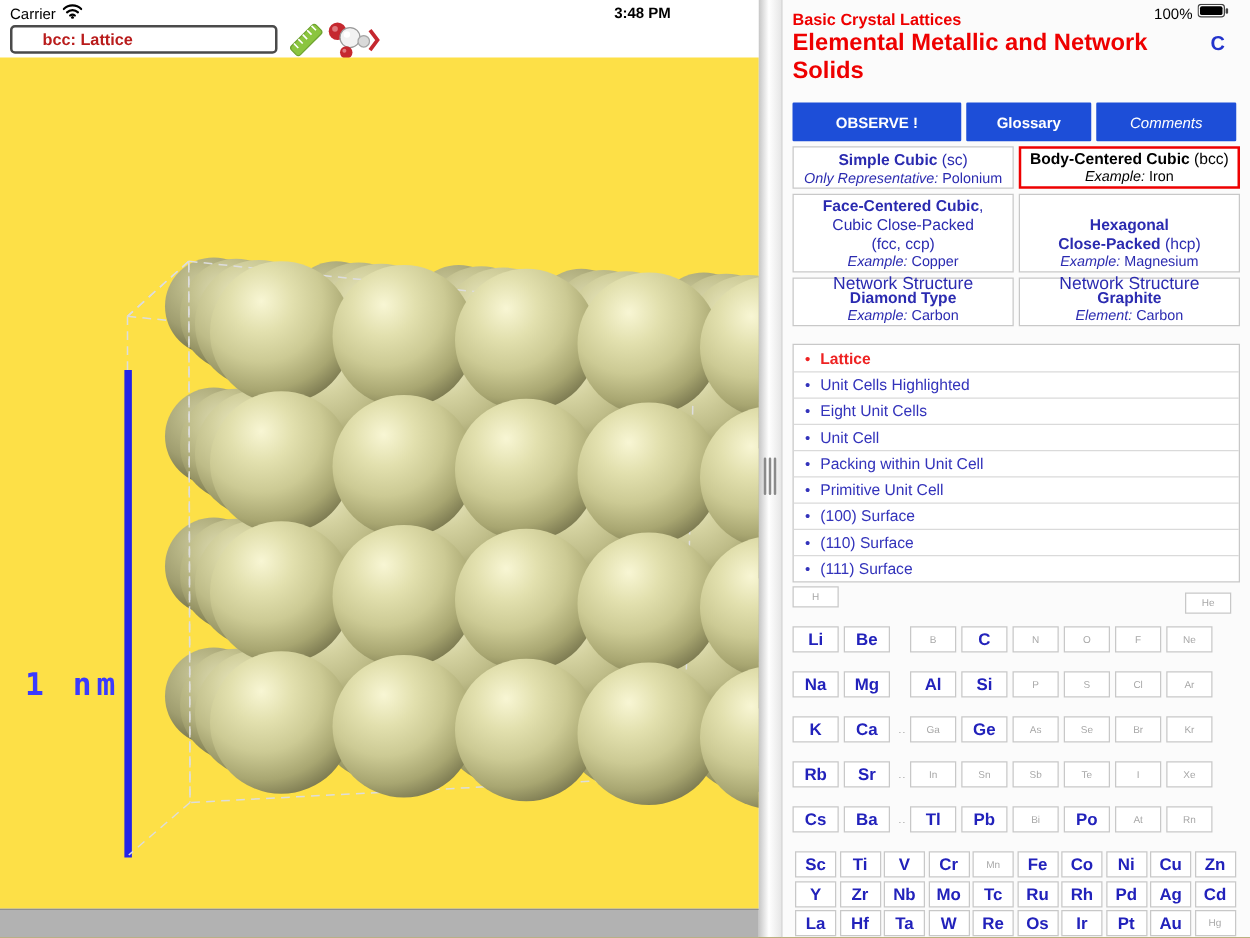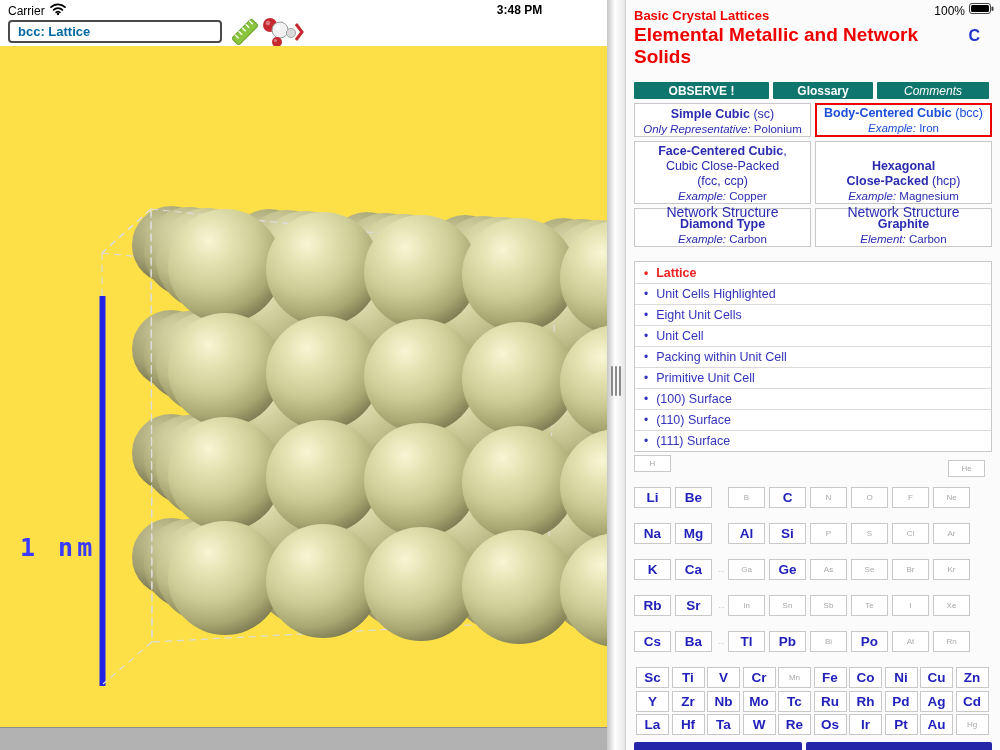--- a/index.html
+++ b/index.html
@@ -1,32 +1,32 @@
 <!DOCTYPE html>
 <html><head>
 <meta charset="utf-8">
 <style>
   * { margin:0; padding:0; box-sizing:border-box; }
   body { background:#333; font-family:"Liberation Sans", sans-serif; }
   .screen { position:relative; width:1000px; height:750px; background:#fff; overflow:hidden;
             font-family:"Liberation Sans", sans-serif; }
 
   
-  .statusbar { position:absolute; top:0; left:0; right:1px; height:20px; z-index:30; color:#000;
+  .statusbar { position:absolute; top:0; left:0; right:12px; height:20px; z-index:30; color:#000;
                font-size:12px; }
   .sb-left { position:absolute; left:8px; top:3px; display:flex; align-items:center; gap:5px; }
   .sb-time { position:absolute; left:0; right:0; top:3px; text-align:center; font-weight:bold;padding-left:40px; }
   .sb-right { position:absolute; right:5px; top:3px; display:flex; align-items:center; gap:4px; }
 
   
   .left-pane { position:absolute; left:0; top:0; width:607px; height:750px; background:#fff; }
   .toolbar { position:absolute; left:0; top:19px; width:607px; height:27px; background:#fff; }
   .model-input { position:absolute; left:8px; top:1px; width:214px; height:23px;
                  border:2px solid #4a4a4a; border-radius:4px; font:bold 13px "Liberation Sans",sans-serif;
-                 padding-left:8px; color:#0369a1; background:#fff; }
+                 padding-left:24px; color:#b91c1c; background:#fff; }
   .icon-btn { position:absolute; top:0; height:30px; display:flex; align-items:center; justify-content:center; }
 
   .canvas { position:absolute; left:0; top:46px; width:607px; height:681px; background:#fde047; }
   .scale-label { position:absolute; left:20px; top:487px; color:#3a3aff;
                  font:bold 25px "DejaVu Sans Mono", monospace; letter-spacing:4px; }
   .bottomstrip { position:absolute; left:0; top:727px; width:607px; height:23px;
                  background:#b2b2b2; border-top:1px solid #8f8f8f; }
 
   
   .divider { position:absolute; left:607px; top:0; width:18px; height:750px;
@@ -36,35 +36,35 @@
   .grip i { width:2px; background:#8a8a8a; border-radius:1px; }
 
   
   .right-pane { position:absolute; left:625px; top:0; width:375px; height:750px;
                 background:#fbfbfb; border-left:1px solid #d0d0d0; padding:0 8px; }
   .supertitle { margin-top:8px; font-size:13px; font-weight:bold; color:#ee0000; }
   .big-title { margin-top:1px; width:318px; font-size:19px; line-height:22px; font-weight:bold; color:#ee0000; }
   .reload { position:absolute; right:20px; top:27px; color:#2233cc; font-size:16px; font-weight:bold; cursor:pointer; }
 
   .abtns { display:flex; gap:4px; margin-top:14px; }
-  .abtn { height:17px; background:#0f766e; color:#fff; font-size:12px; font-weight:bold;
+  .abtn { height:31px; background:#1d4ed8; color:#fff; font-size:12px; font-weight:bold;
           display:flex; align-items:center; justify-content:center; border-radius:1px; }
   .abtn:nth-child(1){ width:135px; } .abtn:nth-child(2){ width:100px; } .abtn:nth-child(3){ width:112px; }
   .abtn.italic { font-style:italic; font-weight:normal; }
 
   .sec-header { margin-top:13px; height:15px; line-height:15px; padding-left:6px;
                 background:linear-gradient(90deg,#2f8f2f,#9fcf9f 55%,#f4f9f4);
                 color:#fff; font-size:11.5px; font-weight:bold; letter-spacing:3px; }
 
   .stype-grid { display:grid; grid-template-columns:1fr 1fr; grid-template-rows:34px 63px 39px;
                 gap:4px; margin-top:4px; }
   .stype { background:#fff; border:1px solid #c8c8c8; color:#2b2bb0; text-align:center;
            display:flex; flex-direction:column; justify-content:flex-end; font-size:12.5px; }
   .stype.selected { border:2px solid #ee0000; }
-  .stype.red { color:#1d4ed8; }
+  .stype.red { color:#000000; }
   .stype .tag { font-size:14px; line-height:10px; }
   .stype .ln { line-height:15px; }
   .stype .ln b { font-weight:bold; }
   .stype .sub { font-size:11.5px; line-height:14px; }
   .stype .sub i, .stype .ln i { font-style:italic; }
 
   .vlist { margin-top:14px; border:1px solid #c8c8c8; background:#fff; }
   .vrow { height:21px; display:flex; align-items:center; padding-left:9px;
           border-top:1px solid #dadada; color:#3333bb; font-size:12.5px; cursor:pointer; }
   .vrow:first-child { border-top:none; }

